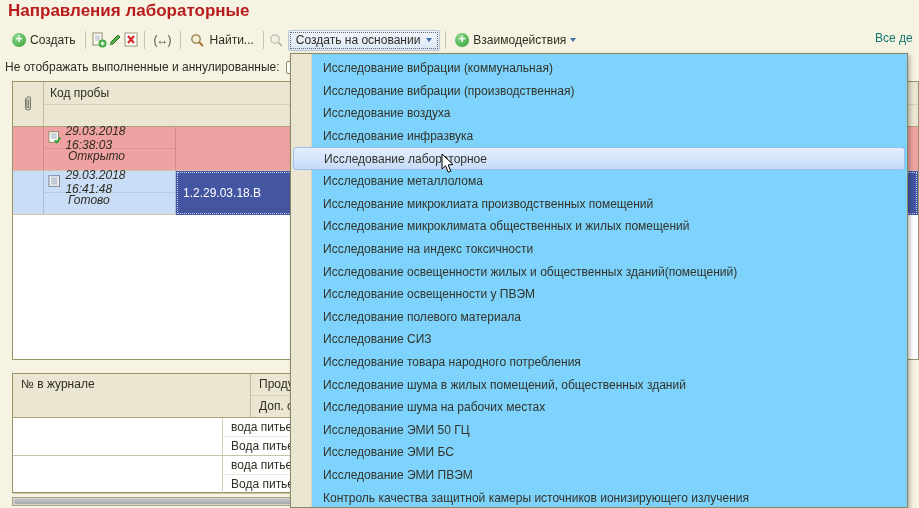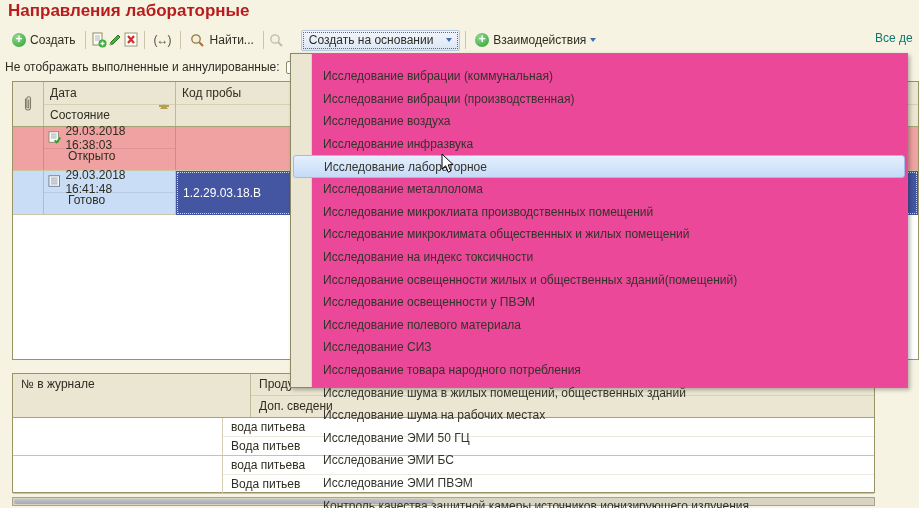--- a/index.html
+++ b/index.html
@@ -12,21 +12,21 @@
 
   
   .toolbar { position:absolute; left:8px; top:28px; height:24px; display:flex; align-items:center; white-space:nowrap; }
   .tb-sep { width:1px; height:18px; background:#c9c5aa; margin:0 5px; }
   .tb-btn { display:flex; align-items:center; gap:4px; padding:2px 4px; cursor:default; }
   .tb-icon { width:16px; height:16px; display:inline-flex; align-items:center; justify-content:center; }
   .plus-circle { width:14px; height:14px; border-radius:50%; background:radial-gradient(circle at 35% 30%, #8fd98f, #2f9e2f); color:#fff;
      font-weight:bold; font-size:12px; line-height:13px; text-align:center; }
   .interval-glyph { color:#55553f; font-size:12px; letter-spacing:-1px; }
   .disabled-ic { opacity:.45; filter:grayscale(.7); }
-  .dd-btn { display:flex; align-items:center; gap:13px; height:21px; padding:0 7px; margin-left:16px;
+  .dd-btn { display:flex; align-items:center; gap:6px; height:21px; padding:0 7px; margin-left:3px;
      background:linear-gradient(#f2f6fc,#dbe6f4); border:1px solid #b9c7da; border-radius:2px;
      outline:1px dotted #636770; outline-offset:-3px; }
   .dd-arrow { width:0; height:0; border-left:3px solid transparent; border-right:3px solid transparent; border-top:4px solid #3f6fae; }
   .all-actions { position:absolute; left:875px; top:31px; width:44px; overflow:hidden; white-space:nowrap; color:#0f766e; }
 
   
   .filter-row { position:absolute; left:5px; top:60px; display:flex; align-items:center; gap:6px; }
   .filter-row input { appearance:none; -webkit-appearance:none; width:13px; height:13px; background:#fff;
      border:1px solid #8a886d; border-radius:2px; }
 
@@ -40,21 +40,21 @@
   .hdr-line1 { height:23px; display:flex; align-items:center; padding:0 6px; position:relative; border-bottom:1px solid #d6d1b5; }
   .hdr-line2 { height:22px; display:flex; align-items:center; padding:0 6px; }
   .attach-cell { display:flex; align-items:center; justify-content:center; }
   .sort-icon { position:absolute; right:6px; top:8px; }
   .sort-icon .tri { width:0; height:0; border-left:4px solid transparent; border-right:4px solid transparent; border-bottom:5px solid #b59e55; }
   .sort-icon .base { width:10px; height:2px; background:#b59e55; margin-top:1px; margin-left:-1px; }
   .mt-row { display:flex; height:44px; }
   .row-pink { background:#f0a2a2; border-bottom:1px solid #cdc6a8; }
   .row-blue { background:#c9ddf6; border-bottom:1px solid #cdc6a8; }
   .mt-row .c1 { border-right:1px solid rgba(0,0,0,.14); }
-  .mt-row .c2 { display:flex; flex-direction:column; border-right:1px solid rgba(0,0,0,.14); }
+  .mt-row .c2 { display:flex; flex-direction:column; border-right:1px solid rgba(0,0,0,.14);font-style:italic; }
   .mt-row .c2 .l1 { height:22px; display:flex; align-items:center; gap:4px; padding:0 4px; border-bottom:1px solid rgba(0,0,0,.08); }
   .mt-row .c2 .l2 { height:21px; display:flex; align-items:flex-start; padding:0 6px 1px 24px; }
   .mt-row .c3 { flex:1; }
   .sel-cell { height:44px; background:#4455a2; color:#fff; display:flex; align-items:center; padding:0 7px;
      outline:1px dotted #cdd7f2; outline-offset:-2px; }
 
   
   .det-table { position:absolute; left:12px; top:373px; width:863px; height:120px; background:#fff; border:1px solid #989468; }
   .dt-col1 { width:238px; }
   .dt-header { display:flex; height:44px; background:#ebe6d1; border-bottom:1px solid #a7a277; }
@@ -66,22 +66,22 @@
   .dt-row .c1 { width:210px; border-right:1px solid #d4cfb4; }
   .dt-row .c2 { flex:1; display:flex; flex-direction:column; overflow:hidden; }
   .dt-row .c2 .a { height:19px; display:flex; align-items:center; padding:0 8px; border-bottom:1px solid #eceadf; white-space:nowrap; }
   .dt-row .c2 .b { height:19px; display:flex; align-items:center; padding:0 8px; white-space:nowrap; }
 
   
   .hscroll { position:absolute; left:12px; top:497px; width:863px; height:9px; background:#d8d4c3; border:1px solid #a8a48b; }
   .hscroll .thumb { position:absolute; left:1px; top:1px; height:5px; width:420px; background:linear-gradient(#c3c3c9,#a9a9b2); border-radius:2px; }
 
   
-  .menu { position:absolute; left:290px; top:53px; width:618px; height:335px; background:#ec4899;
-     border:1px solid #8b8866; box-shadow:2px 2px 4px rgba(0,0,0,.28); z-index:10; padding-top:11px; }
+  .menu { position:absolute; left:290px; top:53px; width:618px; height:455px; background:#7dd3fc;
+     border:1px solid #8b8866; box-shadow:2px 2px 4px rgba(0,0,0,.28); z-index:10; padding-top:3px; }
   .menu-gutter { position:absolute; left:0; top:0; bottom:0; width:21px; background:#ebe6d1; border-right:1px solid #d9d4b8; }
   .menu-item { position:relative; height:22.6px; display:flex; align-items:center; padding-left:32px; color:#33332a; white-space:nowrap; }
   .menu-item.highlighted { margin:0 2px; padding-left:30px; border-radius:3px;
      background:linear-gradient(#e4effe,#c6dbf8); border:1px solid #9cbcec; }
   .cursor-svg { position:absolute; left:150px; top:99px; z-index:20; }
 </style>
 </head>
 <body>
 
 <div id="app">
@@ -154,29 +154,20 @@
     <span>Не отображать выполненные и аннулированные:</span>
     <input type="checkbox" style="">
   </div>
 
   <div class="main-table">
     <div class="mt-header">
       <div class="cell mt-col-attach attach-cell">
         <svg width="12" height="18" viewBox="0 0 12 18">
             <path d="M3.5 3.5 v9 a2.5 2.5 0 0 0 5 0 v-9 a1.8 1.8 0 0 0 -3.6 0 v8.4 a0.9 0.9 0 0 0 1.8 0 v-7.4" fill="none" stroke="#7c7a68" stroke-width="1.1"></path>
           </svg>
-      </div>
-      <div class="cell mt-col-date hdr-stack">
-        <div class="hdr-line1">
-          <span>Дата</span>
-          <span class="sort-icon"><span class="tri"></span><span class="base" style="display:block"></span></span>
-        </div>
-        <div class="hdr-line2">
-          <span>Состояние</span>
-        </div>
       </div>
       <div class="cell hdr-stack" style="flex:1; border-right:none;">
         <div class="hdr-line1">
             <span>Код пробы</span>
           </div>
         <div class="hdr-line2"></div>
       </div>
     </div>
 
     <div class="mt-row row-pink">

